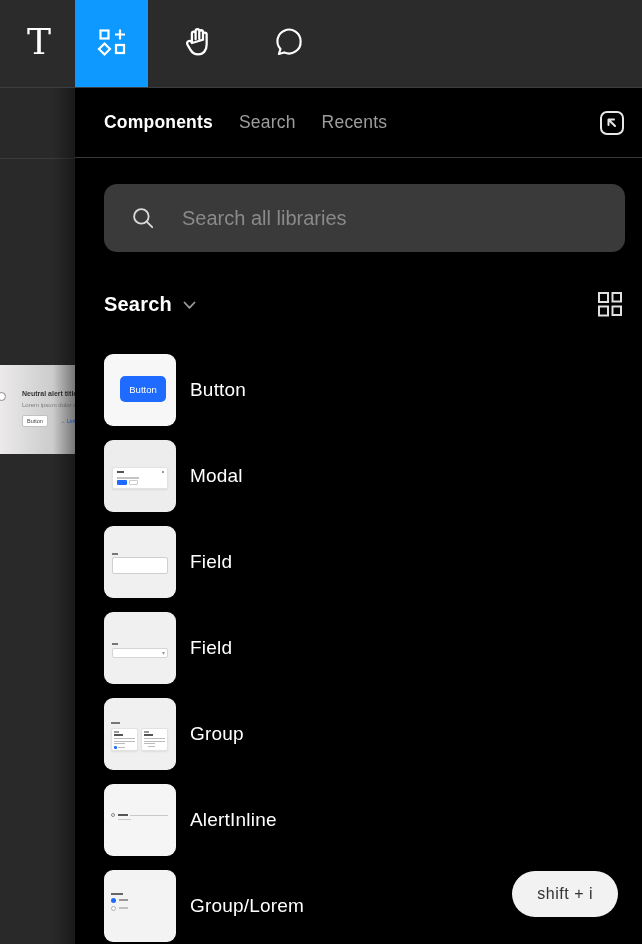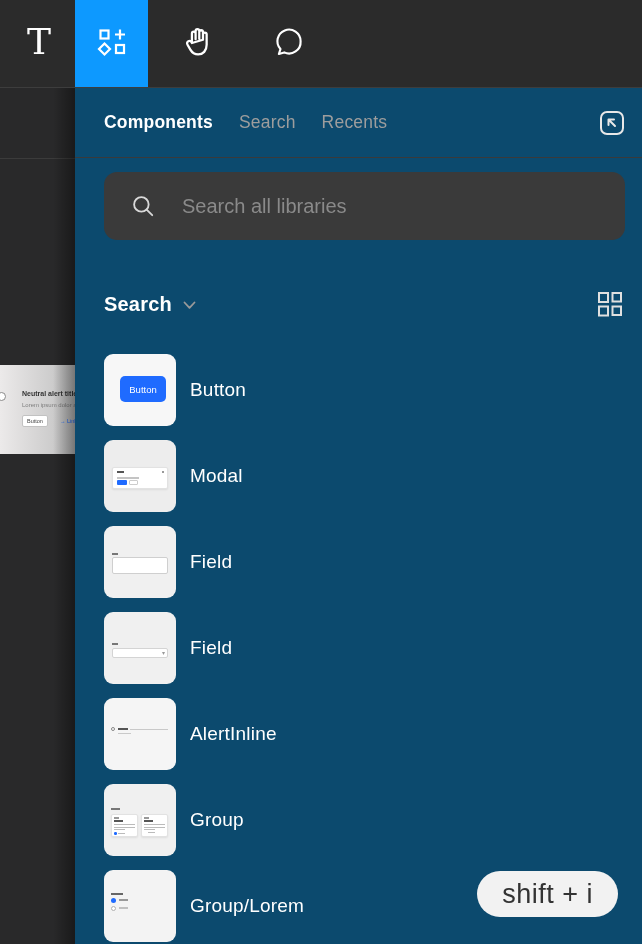--- a/index.html
+++ b/index.html
@@ -28,29 +28,29 @@
                 border:1px solid #8a8a8a; border-radius:50%; background:#fff; }
   .alert-title { position:absolute; left:22px; top:25px; font-size:7px; font-weight:700;
                  color:#333; white-space:nowrap; }
   .alert-body { position:absolute; left:22px; top:37px; font-size:6px; color:#7d7d7d; white-space:nowrap; }
   .alert-button { position:absolute; left:22px; top:50px; font-size:5.5px; color:#444;
                   background:#fff; border:1px solid #c2c2c2; border-radius:2px; padding:2px 4px; }
   .alert-link { position:absolute; left:60px; top:53px; font-size:5.5px; color:#1f6bff; white-space:nowrap; }
 
   
   .panel { position:absolute; left:75px; top:88px; width:567px; height:856px;
-           background:#0c4a6e; z-index:2; }
+           background:#000000; z-index:2; }
   .panel-tabs { position:relative; height:70px; display:flex; align-items:center;
                 padding-left:29px; border-bottom:1px solid #3a3a3a; }
   .tab { font-size:17.5px; color:#9d9d9d; margin-right:26px; cursor:pointer; font-weight:500; letter-spacing:0.2px; }
   .tab.active { color:#ffffff; font-weight:700; }
   .expand-btn { position:absolute; right:12px; top:50%; transform:translateY(-50%);
                 width:36px; height:36px; display:flex; align-items:center; justify-content:center; cursor:pointer; }
 
-  .search-box { position:absolute; left:29px; top:84px; width:521px; height:68px;
+  .search-box { position:absolute; left:29px; top:96px; width:521px; height:68px;
                 background:#3a3a3a; border-radius:13px; display:flex; align-items:center; cursor:text; }
   .search-box svg { margin-left:26px; flex:0 0 auto; }
   .search-input { flex:1; margin-left:26px; margin-right:14px; background:transparent; border:none; outline:none;
                   font-family:"Liberation Sans","DejaVu Sans",sans-serif;
                   font-size:20px; color:#dddddd; }
   .search-input::placeholder { color:#8a8a8a; opacity:1; }
 
   .recents-row { position:absolute; left:29px; right:16px; top:196px; height:40px;
                  display:flex; align-items:center; }
   .recents-toggle { display:flex; align-items:center; cursor:pointer; }
@@ -116,21 +116,21 @@
 
   .gr-label { left:7px; top:23px; width:12px; height:2px; background:#666; }
   .gr-radio1 { left:7px; top:28px; width:5px; height:5px; background:#1f6bff; border-radius:50%; }
   .gr-bar1 { left:15px; top:29px; width:9px; height:2px; background:#999; }
   .gr-radio2 { left:7px; top:36px; width:5px; height:5px; background:#fff; border:1px solid #b0b0b0; border-radius:50%; }
   .gr-bar2 { left:15px; top:37px; width:9px; height:2px; background:#c0c0c0; }
 
   
   .shortcut-pill { position:absolute; right:24px; top:871px; height:46px; padding:8px 25px;
                    background:#f2f2f2; border-radius:23px; display:flex; align-items:center;
-                   font-size:27px; color:#333333; font-weight:500; letter-spacing:0.5px; z-index:6; }
+                   font-size:16px; color:#333333; font-weight:500; letter-spacing:0.5px; z-index:6; }
 </style>
 </head>
 <body>
 
 <div class="toolbar">
   <div class="tool text">
     <span>T</span>
   </div>
   <div class="tool components-active">
     <span>
@@ -240,29 +240,20 @@
     <div class="component-label">Field</div>
   </div>
       <div class="component-row">
     <div class="thumb thumb-field-select">
   <i class="field-label2"></i>
   <i class="field-select-box">
             <i class="field-caret"></i>
           </i>
 </div>
     <div class="component-label">Field</div>
-  </div>
-      <div class="component-row">
-    <div class="thumb thumb-alert-inline">
-  <i class="ai-circle"></i>
-  <i class="ai-bar-dark"></i>
-          <i class="ai-line-long"></i>
-          <i class="ai-line-short"></i>
-</div>
-    <div class="component-label">AlertInline</div>
   </div>
       <div class="component-row">
     <div class="thumb thumb-group">
   <i class="grp-label"></i>
   <div class="mini-card grp-card1">
     <i class="grp-l1"></i>
             <i class="grp-l2"></i>
             <i class="bar grp-l3"></i>
     <i class="bar grp-l4"></i>
             <i class="bar grp-l5"></i>
@@ -274,20 +265,29 @@
             <i class="grp-l2"></i>
             <i class="bar grp-l3"></i>
     <i class="bar grp-l4"></i>
             <i class="bar grp-l5"></i>
             <i class="bar grp-l6" style="top:17px;"></i>
   </div>
 </div>
     <div class="component-label">Group</div>
   </div>
       <div class="component-row">
+    <div class="thumb thumb-alert-inline">
+  <i class="ai-circle"></i>
+  <i class="ai-bar-dark"></i>
+          <i class="ai-line-long"></i>
+          <i class="ai-line-short"></i>
+</div>
+    <div class="component-label">AlertInline</div>
+  </div>
+      <div class="component-row">
     <div class="thumb thumb-group-radio">
   <i class="gr-label"></i>
   <i class="gr-radio1"></i>
           <i class="gr-bar1"></i>
   <i class="gr-radio2"></i>
           <i class="gr-bar2"></i>
 </div>
     <div class="component-label">Group/Lorem</div>
   </div>
     </div>

